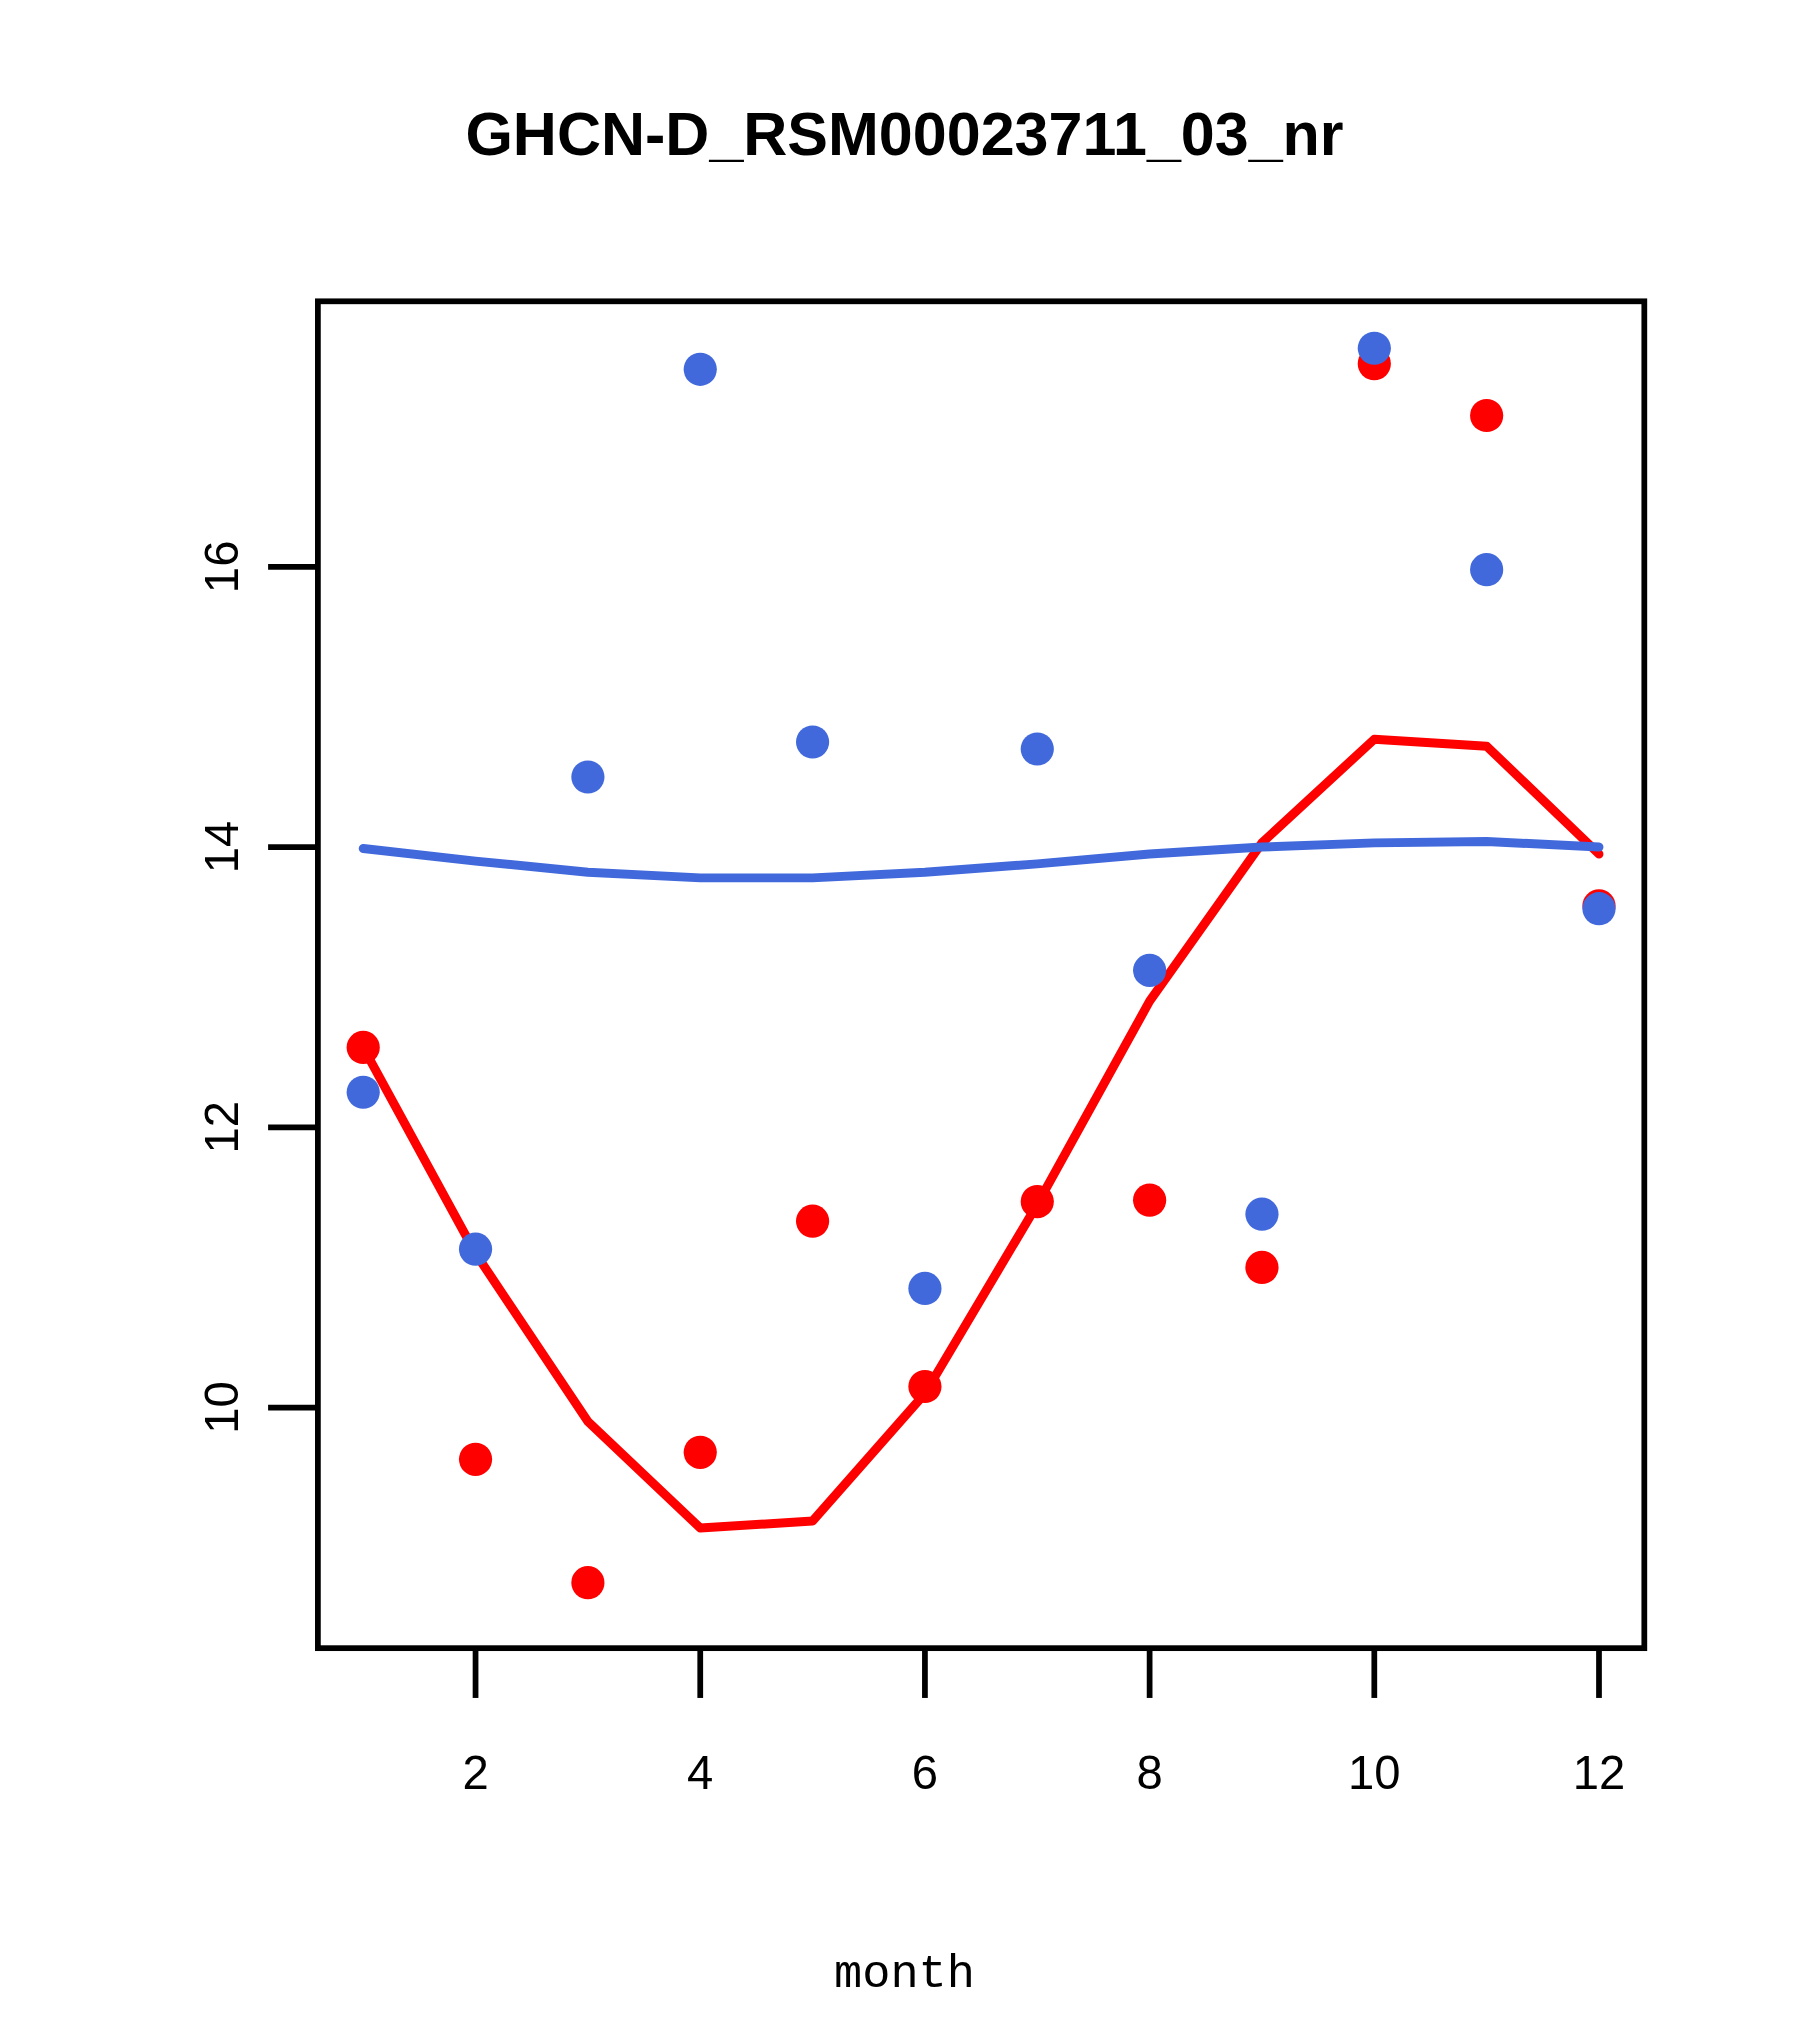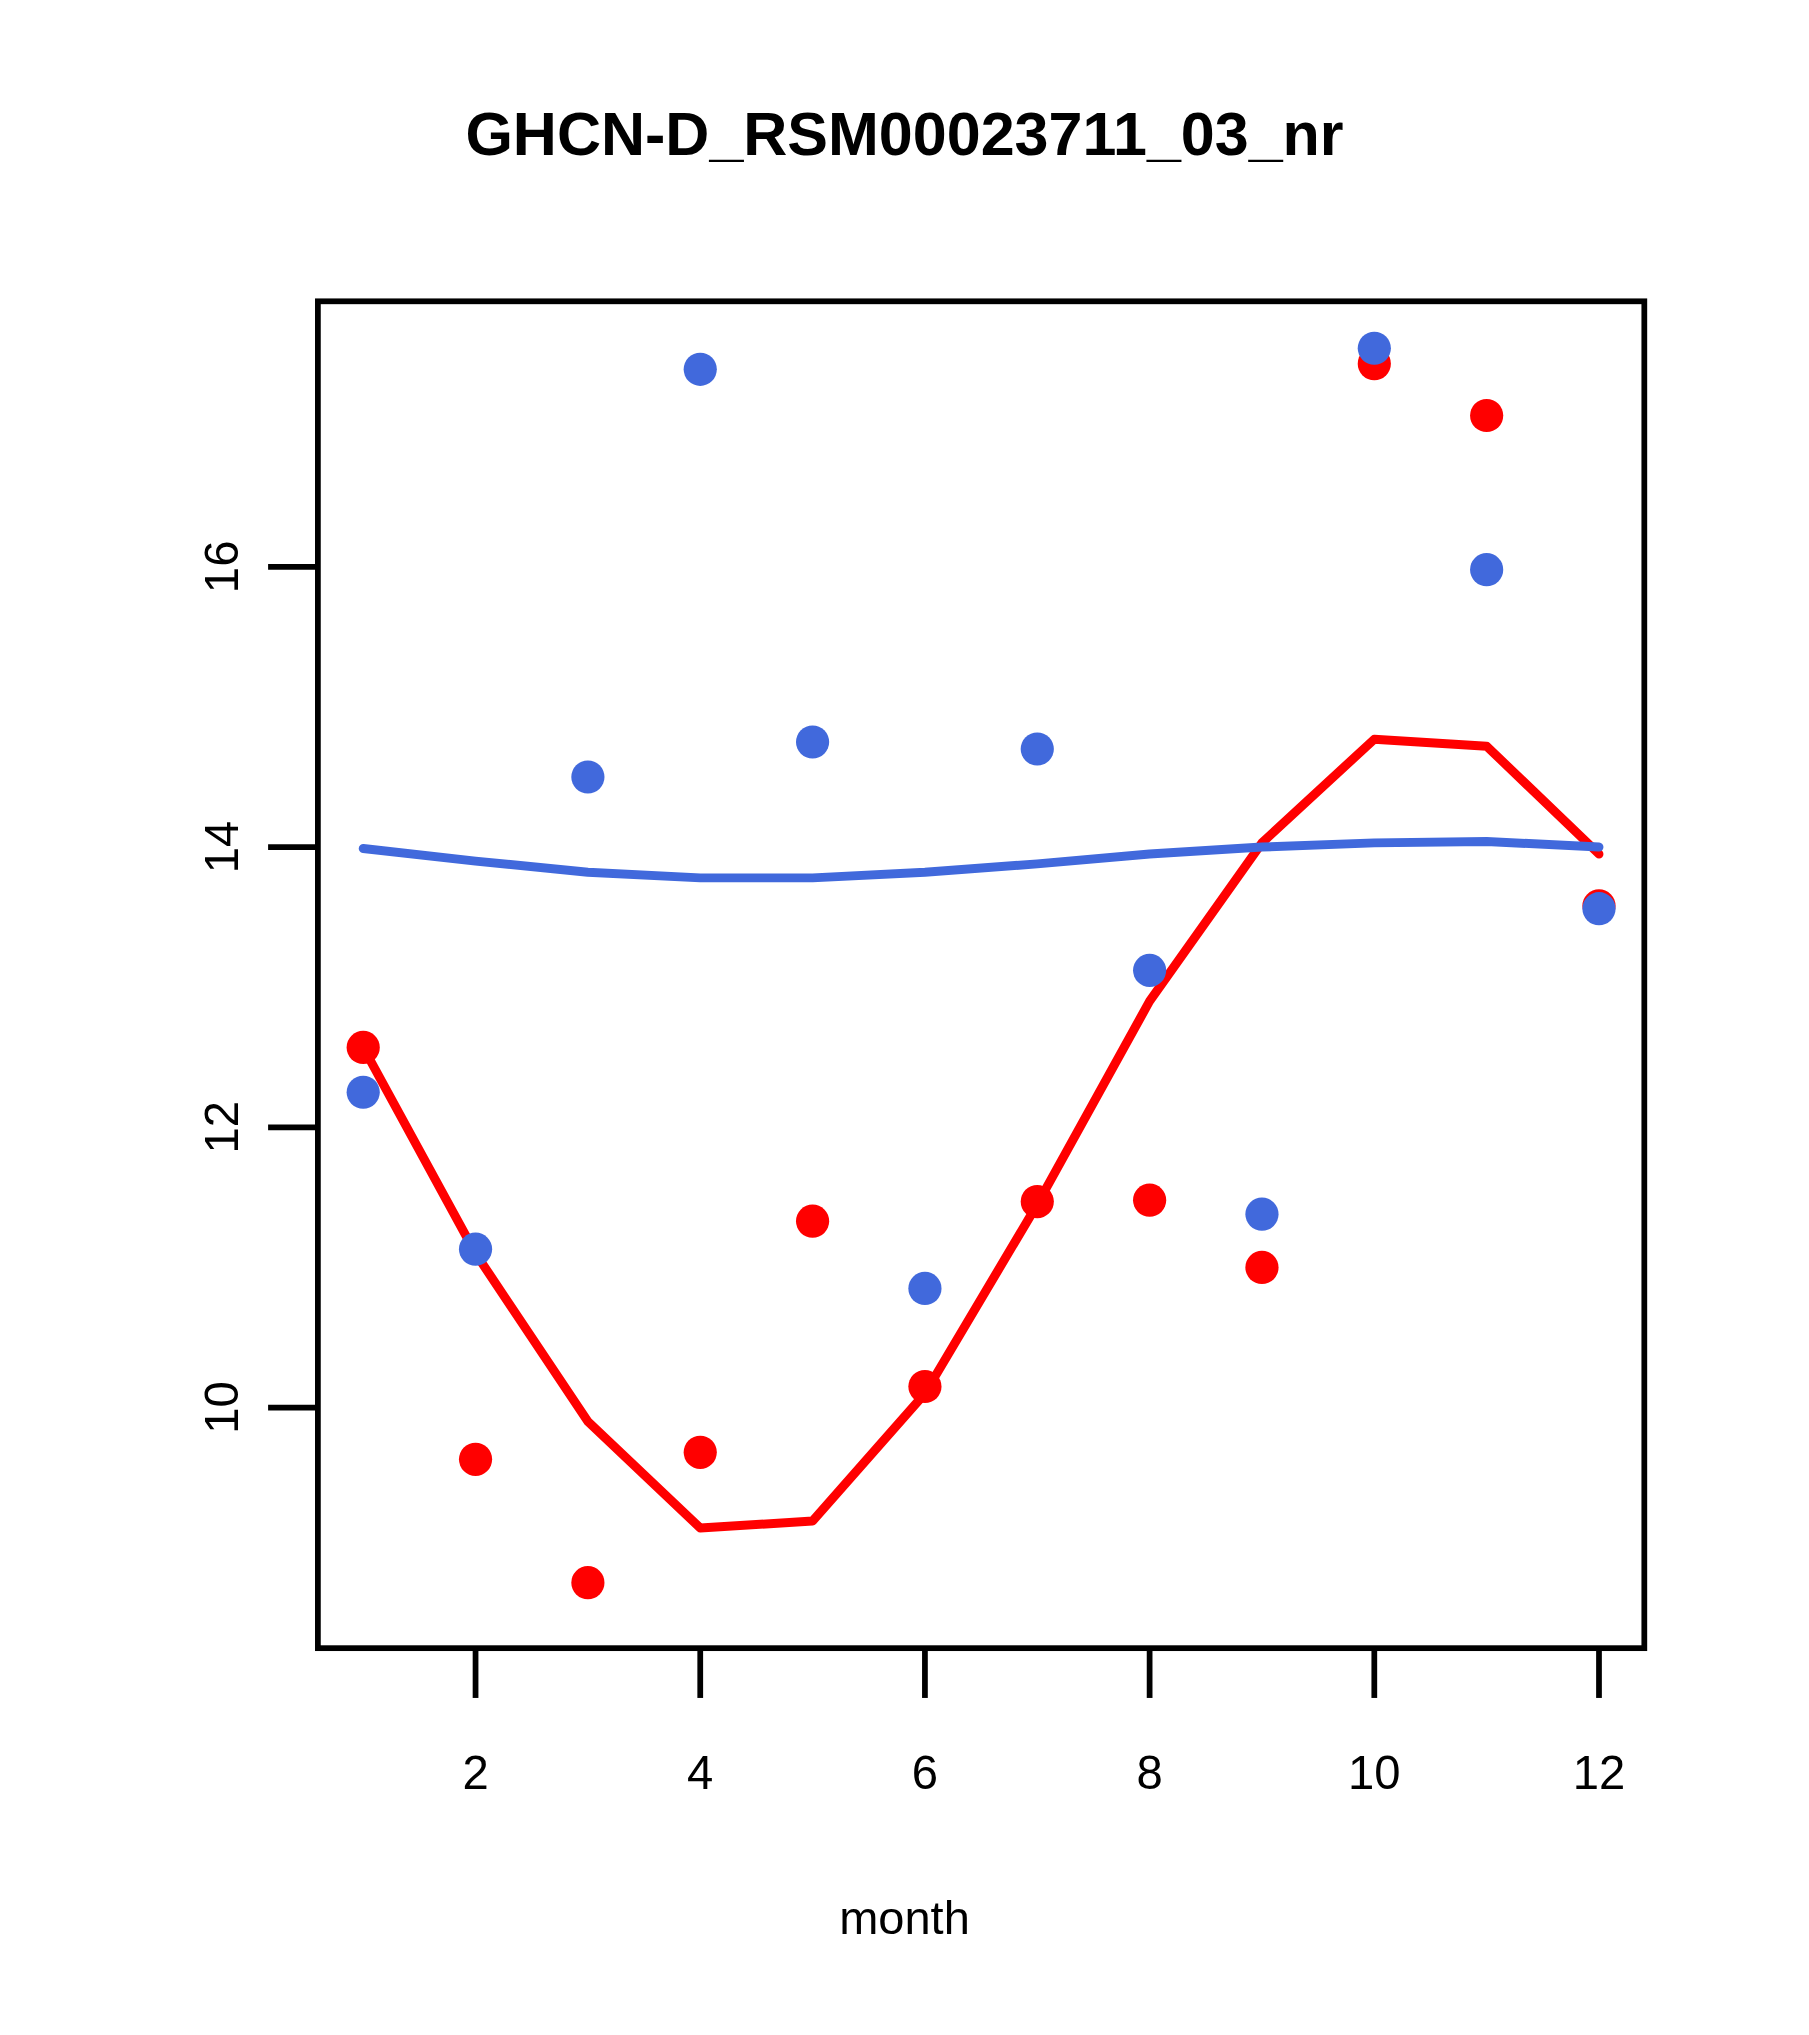--- a/index.html
+++ b/index.html
@@ -29,24 +29,24 @@
     font-family: "Liberation Sans", sans-serif;
     font-weight: bold;
     font-size: 61px;
     color: #000000;
     letter-spacing: 0px;
     white-space: nowrap;
   }
   .axis-title-x {
     position: absolute;
     left: 0;
-    top: 1890px;
+    top: 1948px;
     width: 1809px;
     text-align: center;
-    font-family: Liberation Sans, sans-serif;
+    font-family: Liberation Mono, monospace;
     font-size: 47px;
     color: #000000;
   }
   svg.plot-svg {
     position: absolute;
     left: 0;
     top: 0;
     width: 1809px;
     height: 2035px;
     display: block;

